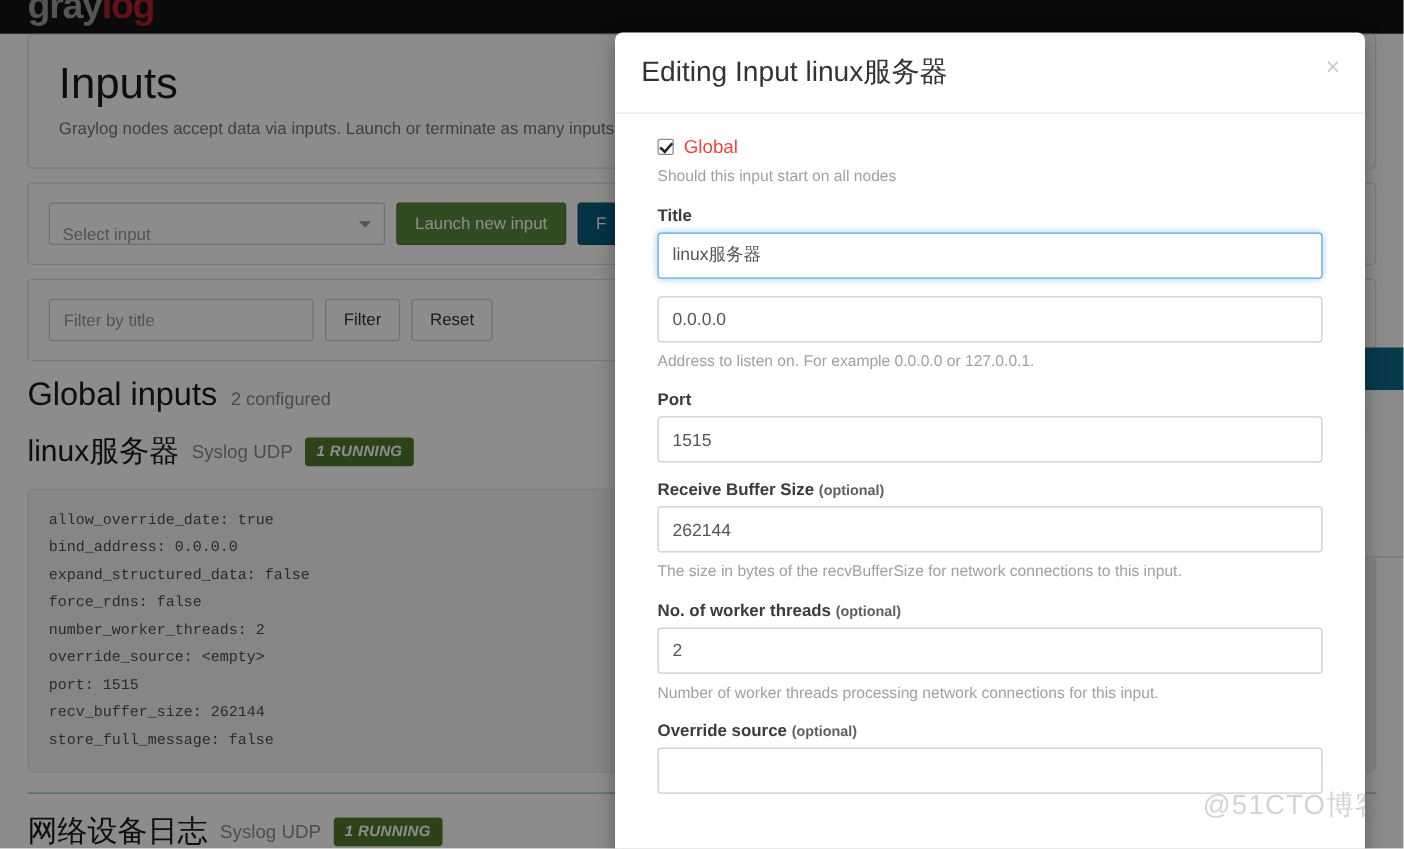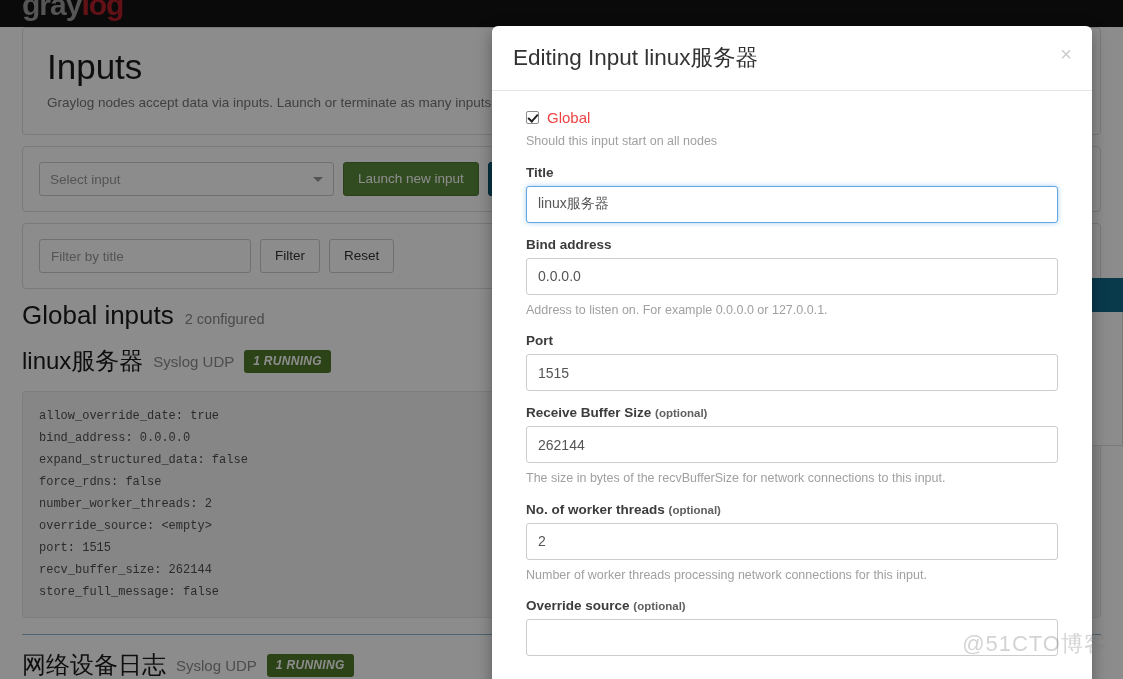--- a/index.html
+++ b/index.html
@@ -51,24 +51,24 @@
   }
   .jumbo p {
     margin: 0; font-size: 13.5px; color: #767676; line-height: 1.45;
     white-space: nowrap;
   }
 
   .toolbar { padding: 15px 16px; display: flex; align-items: center; gap: 9px; }
 
   .select-input {
     position: relative;
-    width: 295px; height: 34px;
+    width: 269px; height: 34px;
     border: 1px solid #cccccc; border-radius: 3px;
     background: #fff;
-    display: flex; align-items: center;
+    display: flex; align-items: flex-end;
     padding: 0 10px;
     font-size: 13.5px; color: #999999;
   }
   .select-caret {
     position: absolute; right: 10px; top: 50%;
     width: 0; height: 0; margin-top: -2px;
     border-left: 5px solid transparent;
     border-right: 5px solid transparent;
     border-top: 5px solid #999;
   }
@@ -337,21 +337,20 @@
       <p class="help">Should this input start on all nodes</p>
 
       <div class="fg">
         <label class="fg-label"><span>Title</span></label>
         <div class="fld focused">
             <span>linux服务器</span>
           </div>
       </div>
 
       <div class="fg">
-        <label class="fg-label"><span>Bind address</span></label>
         <div class="fld">
             <span>0.0.0.0</span>
           </div>
         <p class="help">Address to listen on. For example 0.0.0.0 or 127.0.0.1.</p>
       </div>
 
       <div class="fg">
         <label class="fg-label"><span>Port</span></label>
         <div class="fld">
             <span>1515</span>

